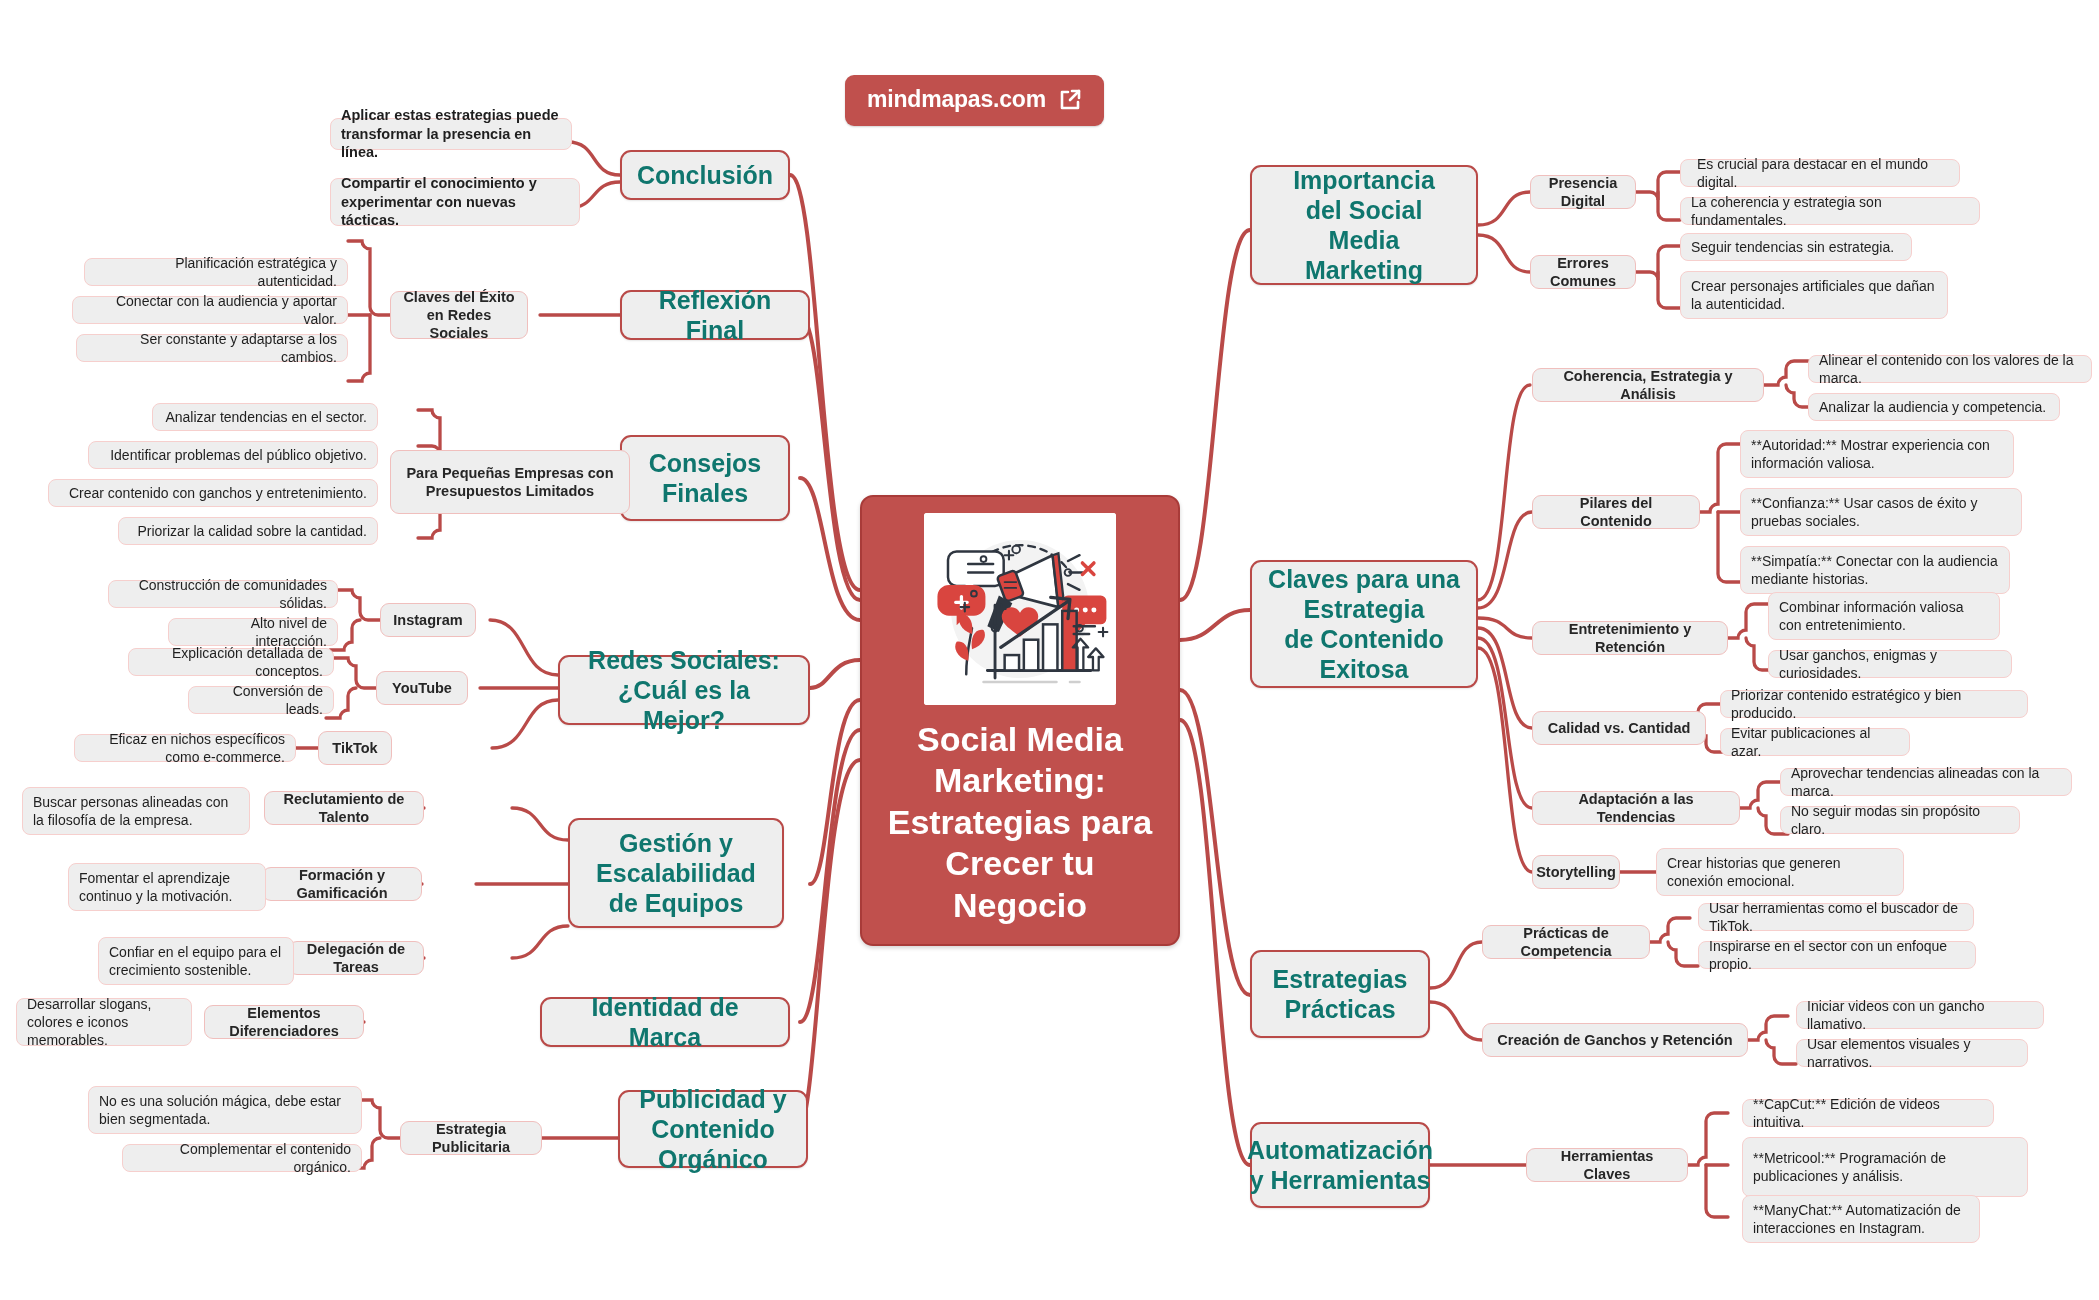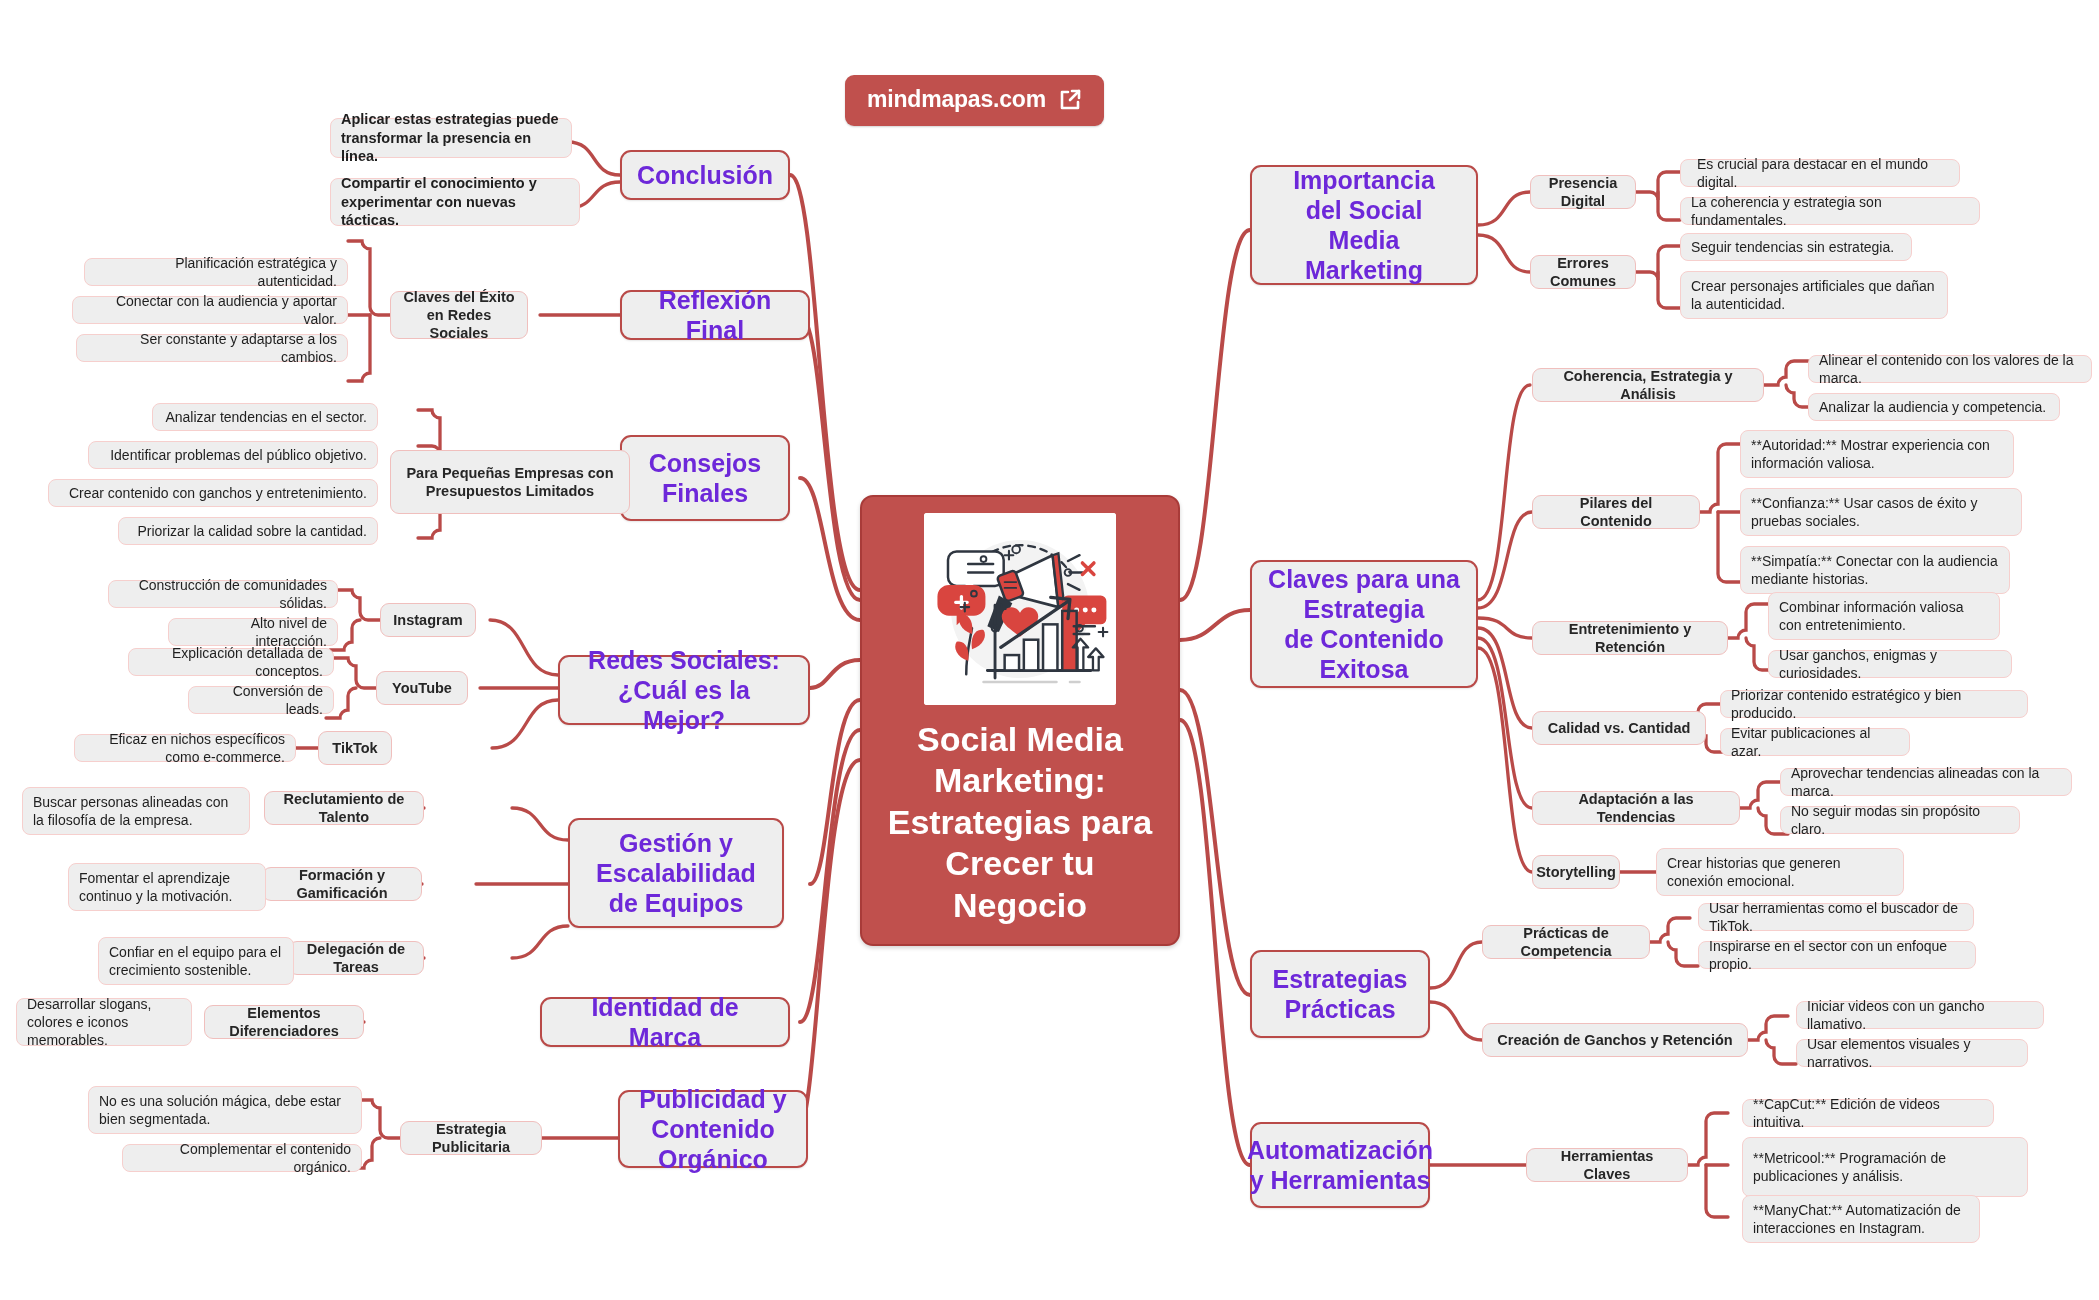--- a/index.html
+++ b/index.html
@@ -80,21 +80,21 @@
 
   
   .lvl1 {
     border: 2.5px solid #b94a48;
     border-radius: 11px;
     font-size: 25px;
     font-weight: bold;
     line-height: 1.2;
     padding: 10px 16px;
     white-space: pre-line;
-    color: #6d28d9;
+    color: #0f766e;
     box-shadow: 0 1px 2px rgba(0,0,0,.10);
   }
 
   
   .lvl2 {
     border: 1.6px solid #f0bfbd;
     border-radius: 9px;
     font-size: 14.5px;
     font-weight: bold;
     line-height: 1.25;
@@ -460,21 +460,21 @@
   <div class="node lvl3" style="left:1742px; top:1137px; width:286px; height:60px;">
     <span>**Metricool:** Programación de publicaciones y análisis.</span>
   </div>
   <div class="node lvl3" style="left:1742px; top:1195px; width:238px; height:48px;">
     <span>**ManyChat:** Automatización de interacciones en Instagram.</span>
   </div>
 
   <div class="node lvl1" style="left:620px; top:150px; width:170px; height:50px;">
     <span>Conclusión</span>
   </div>
-  <div class="node lvl3 bold" style="left:330px; top:118px; width:242px; height:40px;">
+  <div class="node lvl3 bold" style="left:330px; top:118px; width:242px; height:32px;">
     <span>Aplicar estas estrategias puede transformar la presencia en línea.</span>
   </div>
   <div class="node lvl3 bold" style="left:330px; top:178px; width:250px; height:48px;">
     <span>Compartir el conocimiento y experimentar con nuevas tácticas.</span>
   </div>
 
   <div class="node lvl1" style="left:620px; top:290px; width:190px; height:50px;">
     <span>Reflexión Final</span>
   </div>
   <div class="node lvl2" style="left:390px; top:291px; width:138px; height:48px;">

